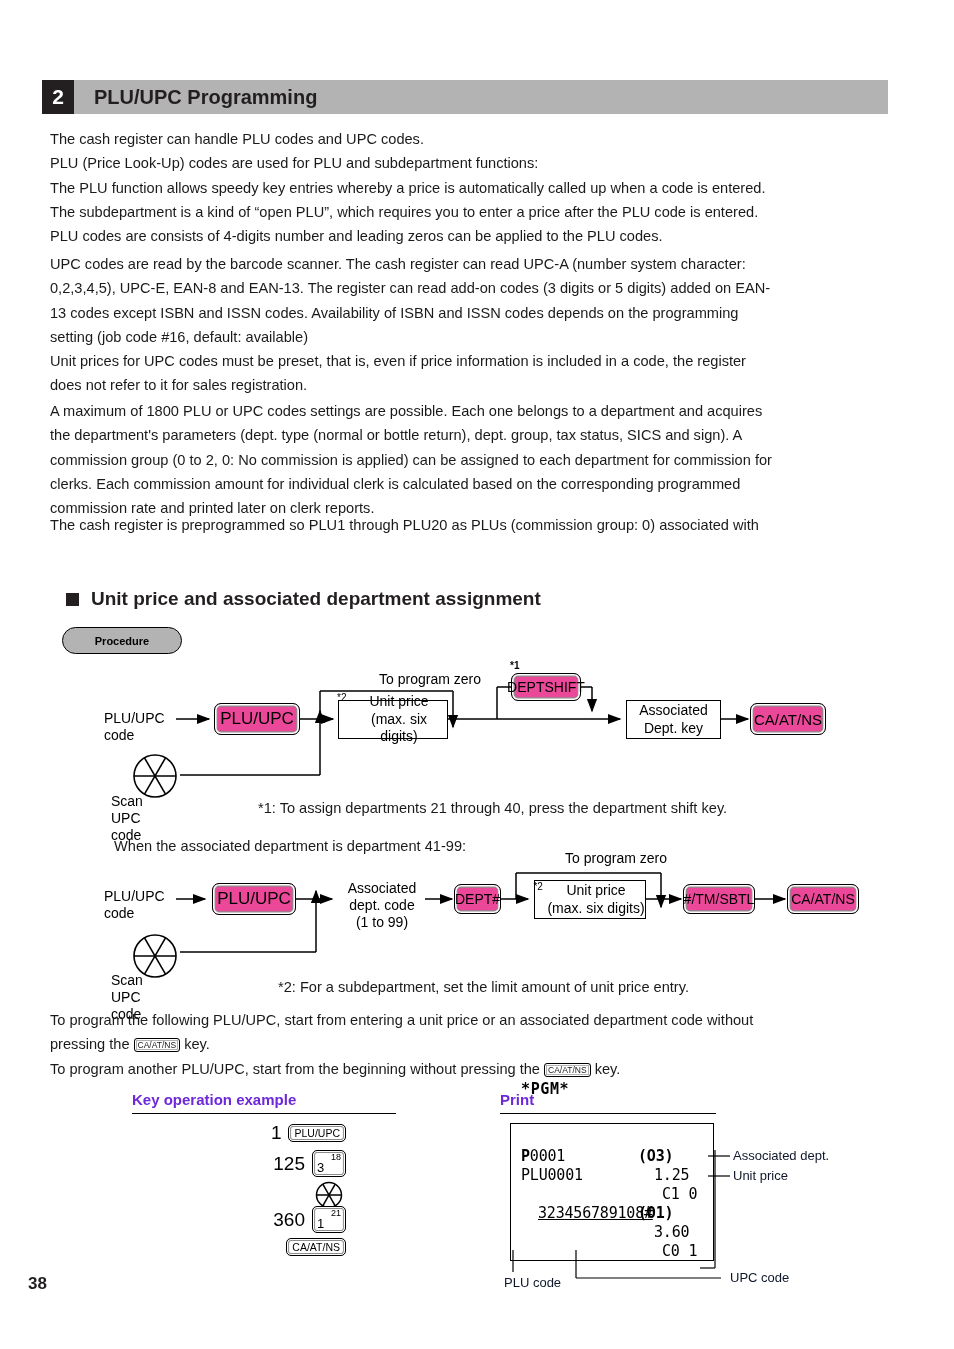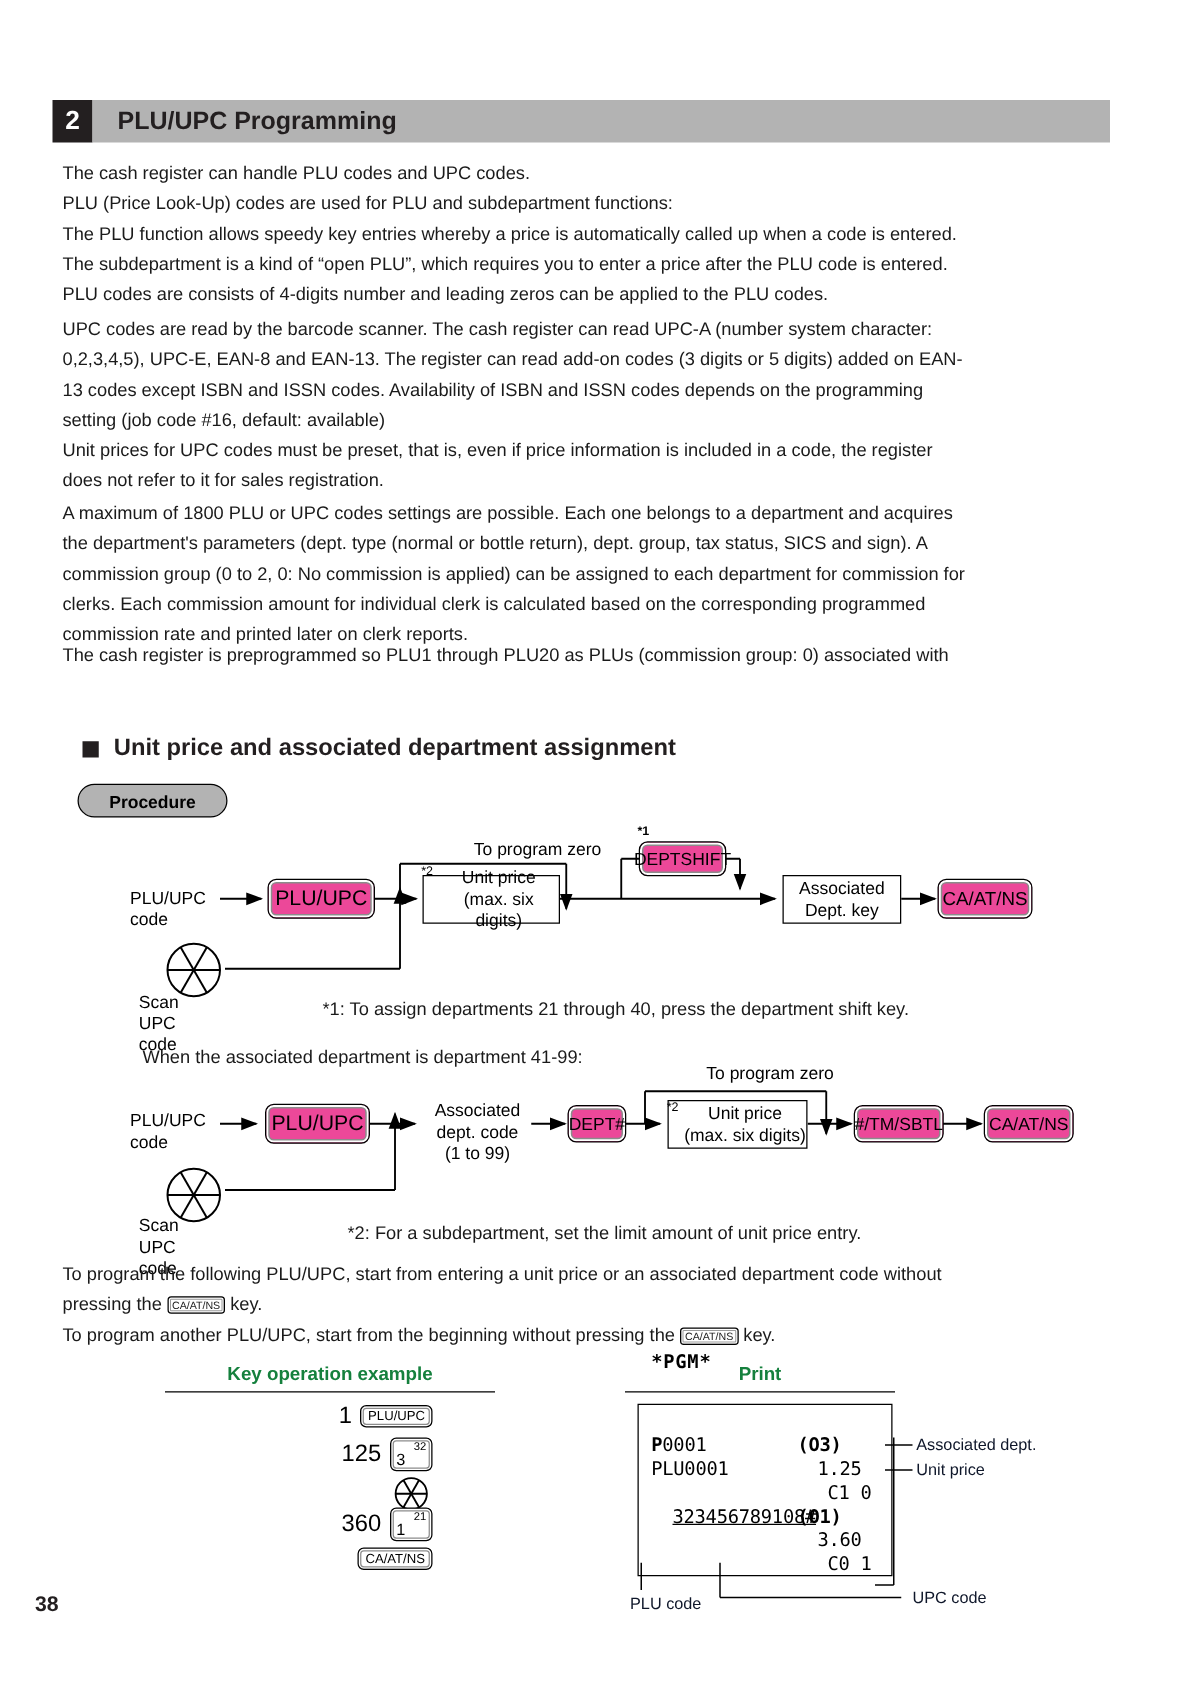--- a/index.html
+++ b/index.html
@@ -70,21 +70,21 @@
   }
 
   .procedure-badge {
     position: absolute;
     left: 62px; top: 627px;
     width: 120px; height: 27px;
     background: #b3b3b3;
     border: 1.4px solid #000;
     border-radius: 14px;
     display: flex; align-items: center; justify-content: center;
-    font-size: 14px; font-weight: bold; color: #000;
+    font-size: 11px; font-weight: bold; color: #000;
   }
 
   
   .diagram { position: absolute; }
 
   .plain-label {
     position: absolute;
     font-size: 14px;
     line-height: 17px;
     color: #000;
@@ -132,22 +132,21 @@
     padding: 1px 3px 0 3px;
     font-size: 8.5px;
     line-height: 11px;
     vertical-align: 1px;
     box-shadow: inset 0 0 0 1px #fff, inset 0 0 0 1.8px #9a9a9a;
   }
 
   
   .col-head {
     position: absolute;
-    font-size: 15px; font-weight: bold; color: #15803d;
-    text-align: center;
+    font-size: 15px; font-weight: bold; color: #6d28d9;
   }
   .col-rule {
     position: absolute;
     border-top: 1.6px solid #000;
   }
 
   .keyop-row {
     position: absolute;
     display: flex;
     align-items: center;
@@ -405,21 +404,21 @@
 
 <div class="keyop-row" style="left:196px; top:1122px; width:150px;">
   <span class="keyop-num">1</span>
   <span class="minikey">PLU/UPC</span>
 </div>
 
 <div class="keyop-row" style="left:196px; top:1150px; width:150px;">
   <span class="keyop-num">125</span>
   <span class="numkey">
     <span class="main">3</span>
-    <span class="sup">32</span>
+    <span class="sup">18</span>
   </span>
 </div>
 
 <svg width="30" height="30" style="position:absolute;left:314px;top:1180px;">
   <circle cx="15" cy="15" r="12.5" fill="none" stroke="#000" stroke-width="1.5"></circle>
   <line x1="2.5" y1="15" x2="27.5" y2="15" stroke="#000" stroke-width="1.5"></line>
   <line x1="8.8" y1="4.2" x2="21.2" y2="25.8" stroke="#000" stroke-width="1.5"></line>
   <line x1="21.2" y1="4.2" x2="8.8" y2="25.8" stroke="#000" stroke-width="1.5"></line>
 </svg>
 

